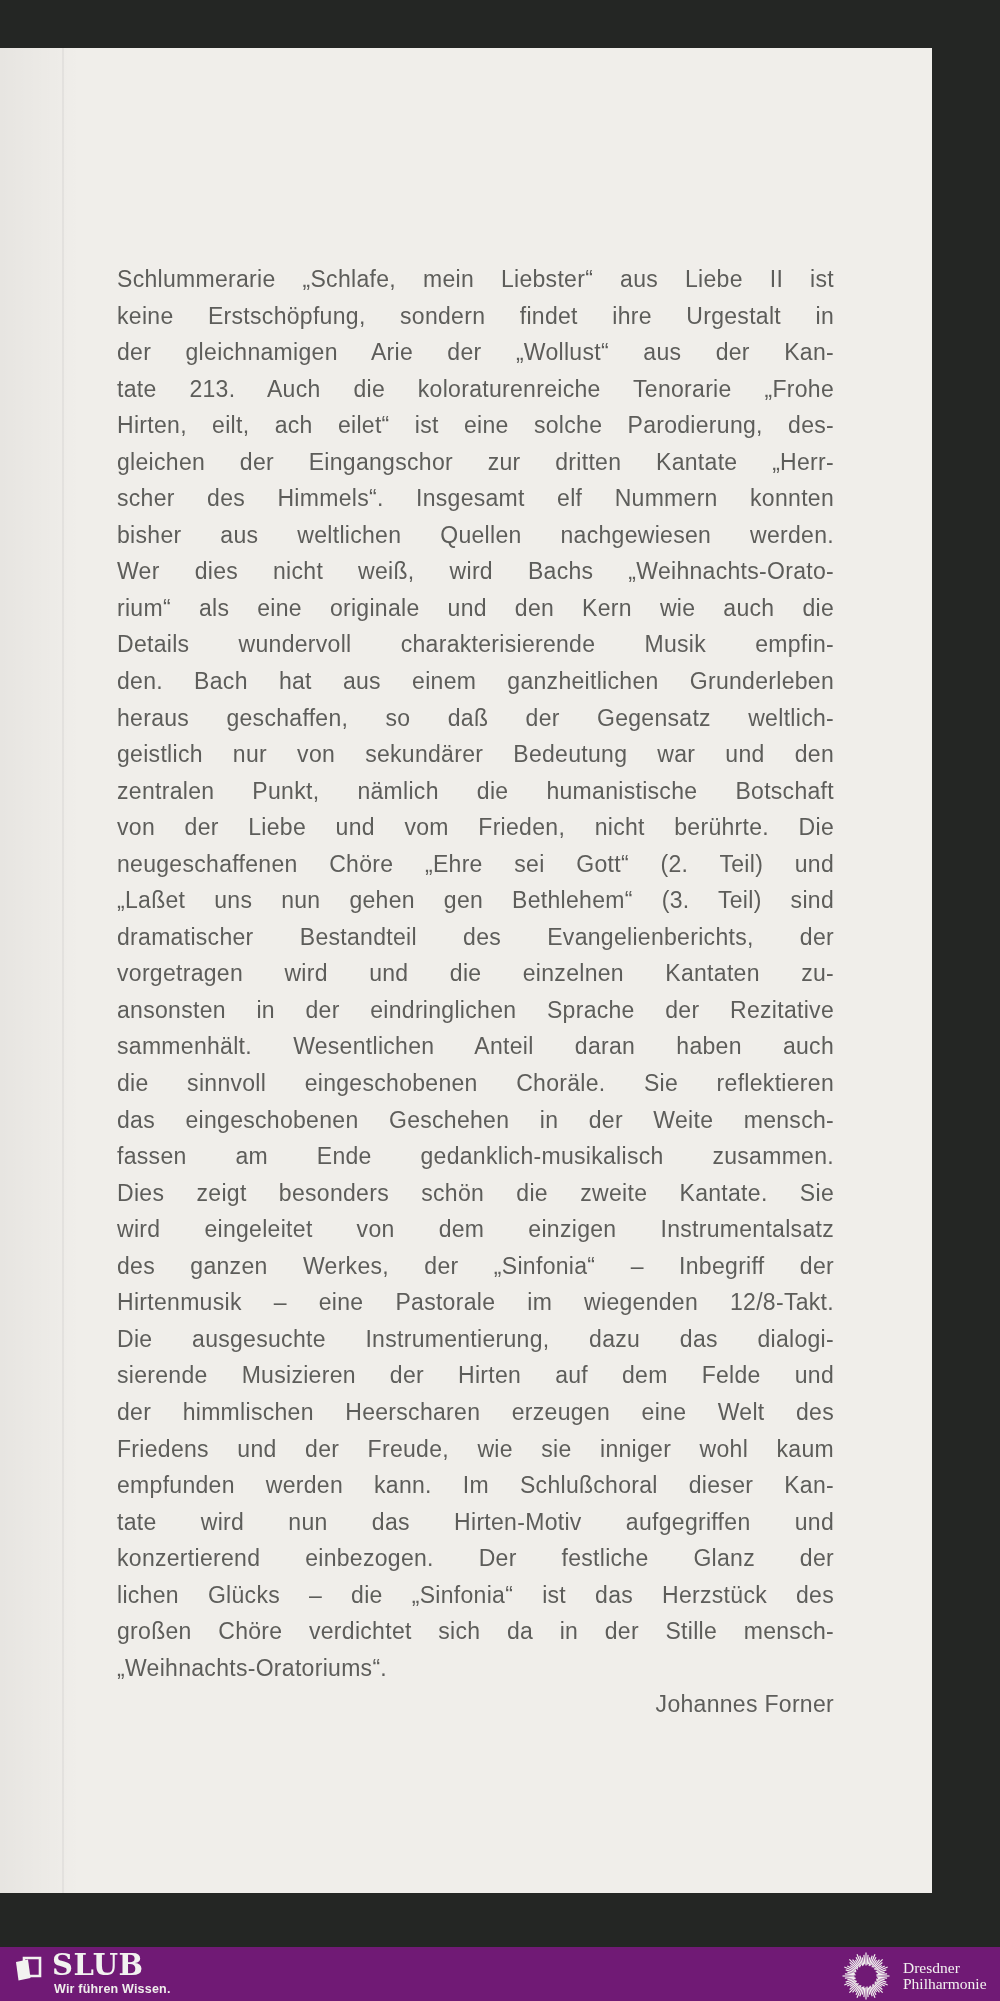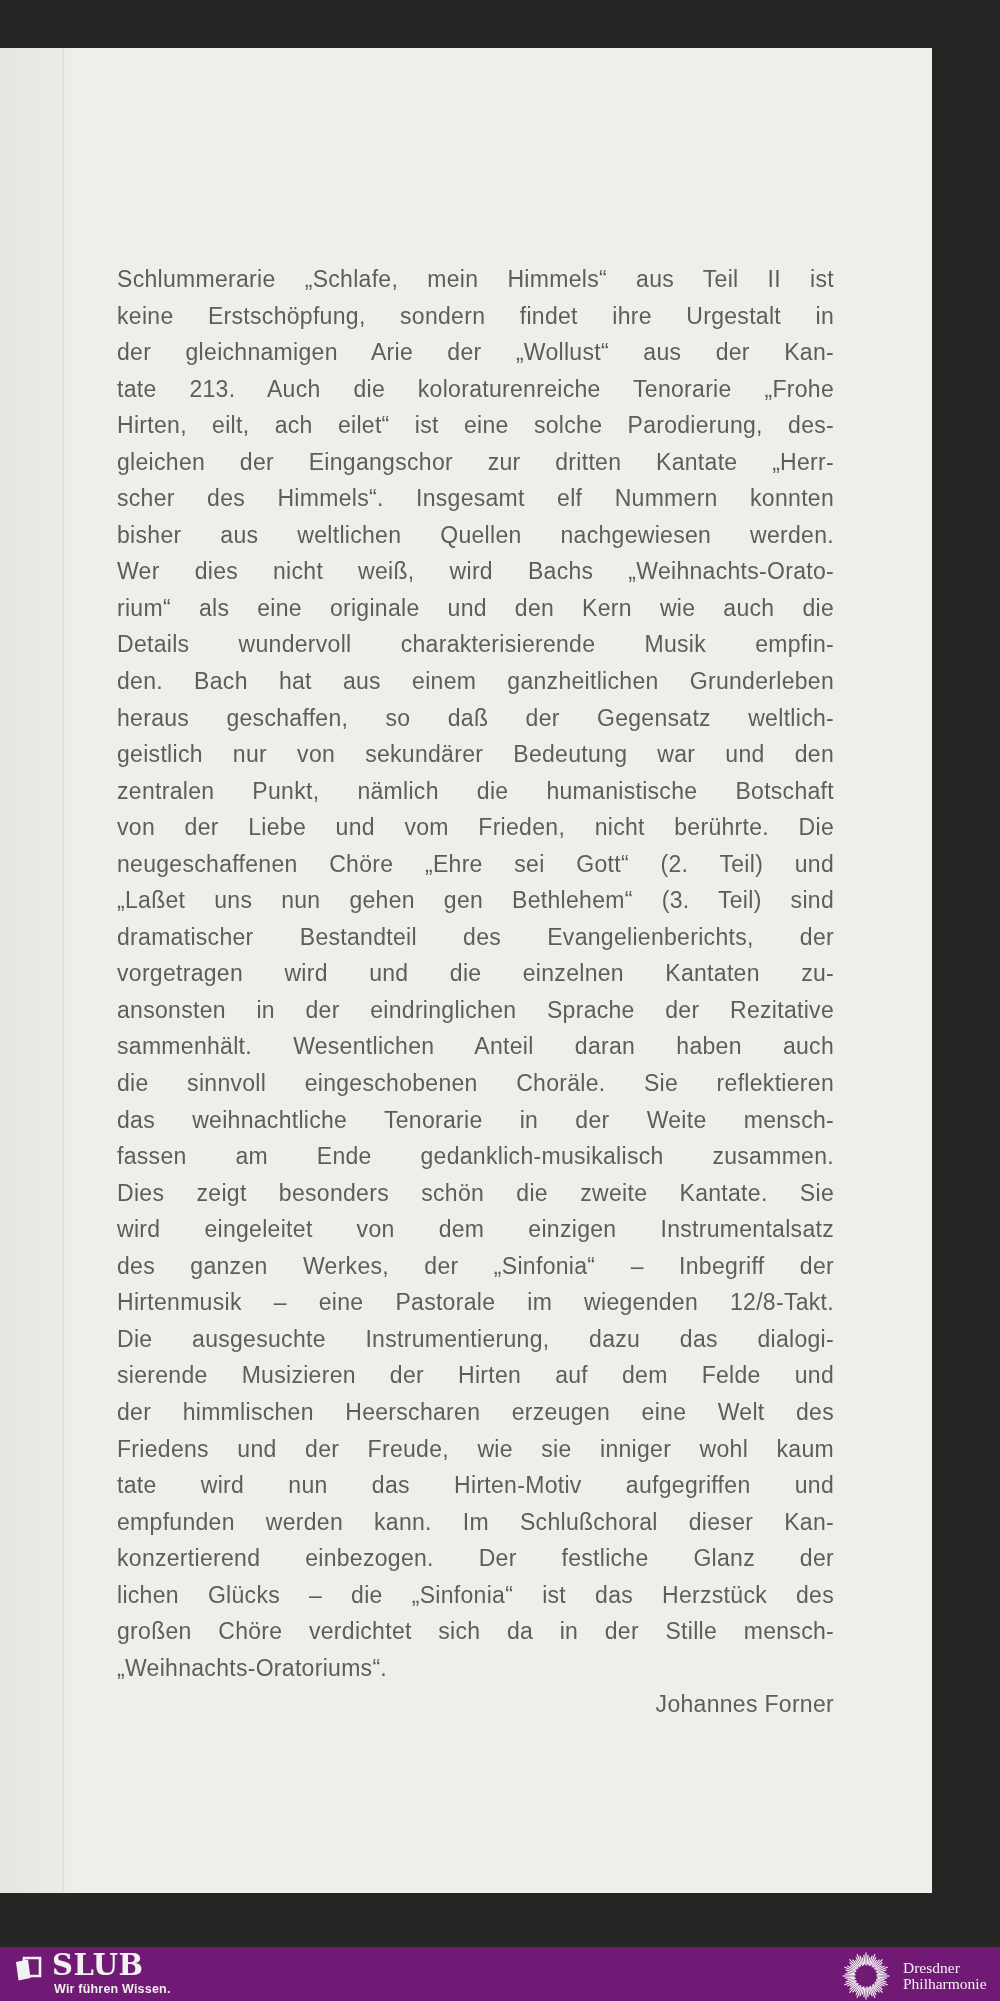--- a/index.html
+++ b/index.html
@@ -90,21 +90,21 @@
 </head>
 <body>
 
 <div class="stage">
 
   <div class="paper">
     <div class="crease"></div>
 
     <div class="text-block">
       <div class="lines">
-          <div class="line">Schlummerarie „Schlafe, mein Himmels“ aus Teil II ist</div>
+          <div class="line">Schlummerarie „Schlafe, mein Liebster“ aus Liebe II ist</div>
           <div class="line">keine Erstschöpfung, sondern findet ihre Urgestalt in</div>
           <div class="line">der gleichnamigen Arie der „Wollust“ aus der Kan-</div>
           <div class="line">tate 213. Auch die koloraturenreiche Tenorarie „Frohe</div>
           <div class="line">Hirten, eilt, ach eilet“ ist eine solche Parodierung, des-</div>
           <div class="line">gleichen der Eingangschor zur dritten Kantate „Herr-</div>
           <div class="line">scher des Himmels“. Insgesamt elf Nummern konnten</div>
           <div class="line">bisher aus weltlichen Quellen nachgewiesen werden.</div>
           <div class="line">Wer dies nicht weiß, wird Bachs „Weihnachts-Orato-</div>
           <div class="line">rium“ als eine originale und den Kern wie auch die</div>
           <div class="line">Details wundervoll charakterisierende Musik empfin-</div>
@@ -113,32 +113,32 @@
           <div class="line">geistlich nur von sekundärer Bedeutung war und den</div>
           <div class="line">zentralen Punkt, nämlich die humanistische Botschaft</div>
           <div class="line">von der Liebe und vom Frieden, nicht berührte. Die</div>
           <div class="line">neugeschaffenen Chöre „Ehre sei Gott“ (2. Teil) und</div>
           <div class="line">„Laßet uns nun gehen gen Bethlehem“ (3. Teil) sind</div>
           <div class="line">dramatischer Bestandteil des Evangelienberichts, der</div>
           <div class="line">vorgetragen wird und die einzelnen Kantaten zu-</div>
           <div class="line">ansonsten in der eindringlichen Sprache der Rezitative</div>
           <div class="line">sammenhält. Wesentlichen Anteil daran haben auch</div>
           <div class="line">die sinnvoll eingeschobenen Choräle. Sie reflektieren</div>
-          <div class="line">das weihnachtliche Tenorarie in der Weite mensch-</div>
+          <div class="line">das eingeschobenen Geschehen in der Weite mensch-</div>
           <div class="line">fassen am Ende gedanklich-musikalisch zusammen.</div>
           <div class="line">Dies zeigt besonders schön die zweite Kantate. Sie</div>
           <div class="line">wird eingeleitet von dem einzigen Instrumentalsatz</div>
           <div class="line">des ganzen Werkes, der „Sinfonia“ – Inbegriff der</div>
           <div class="line">Hirtenmusik – eine Pastorale im wiegenden 12/8-Takt.</div>
           <div class="line">Die ausgesuchte Instrumentierung, dazu das dialogi-</div>
           <div class="line">sierende Musizieren der Hirten auf dem Felde und</div>
           <div class="line">der himmlischen Heerscharen erzeugen eine Welt des</div>
           <div class="line">Friedens und der Freude, wie sie inniger wohl kaum</div>
+          <div class="line">empfunden werden kann. Im Schlußchoral dieser Kan-</div>
           <div class="line">tate wird nun das Hirten-Motiv aufgegriffen und</div>
-          <div class="line">empfunden werden kann. Im Schlußchoral dieser Kan-</div>
           <div class="line">konzertierend einbezogen. Der festliche Glanz der</div>
           <div class="line">lichen Glücks – die „Sinfonia“ ist das Herzstück des</div>
           <div class="line">großen Chöre verdichtet sich da in der Stille mensch-</div>
           <div class="line">„Weihnachts-Oratoriums“.</div>
         </div>
       <div class="signature">Johannes Forner</div>
     </div>
   </div>
 
   <div class="footer">

